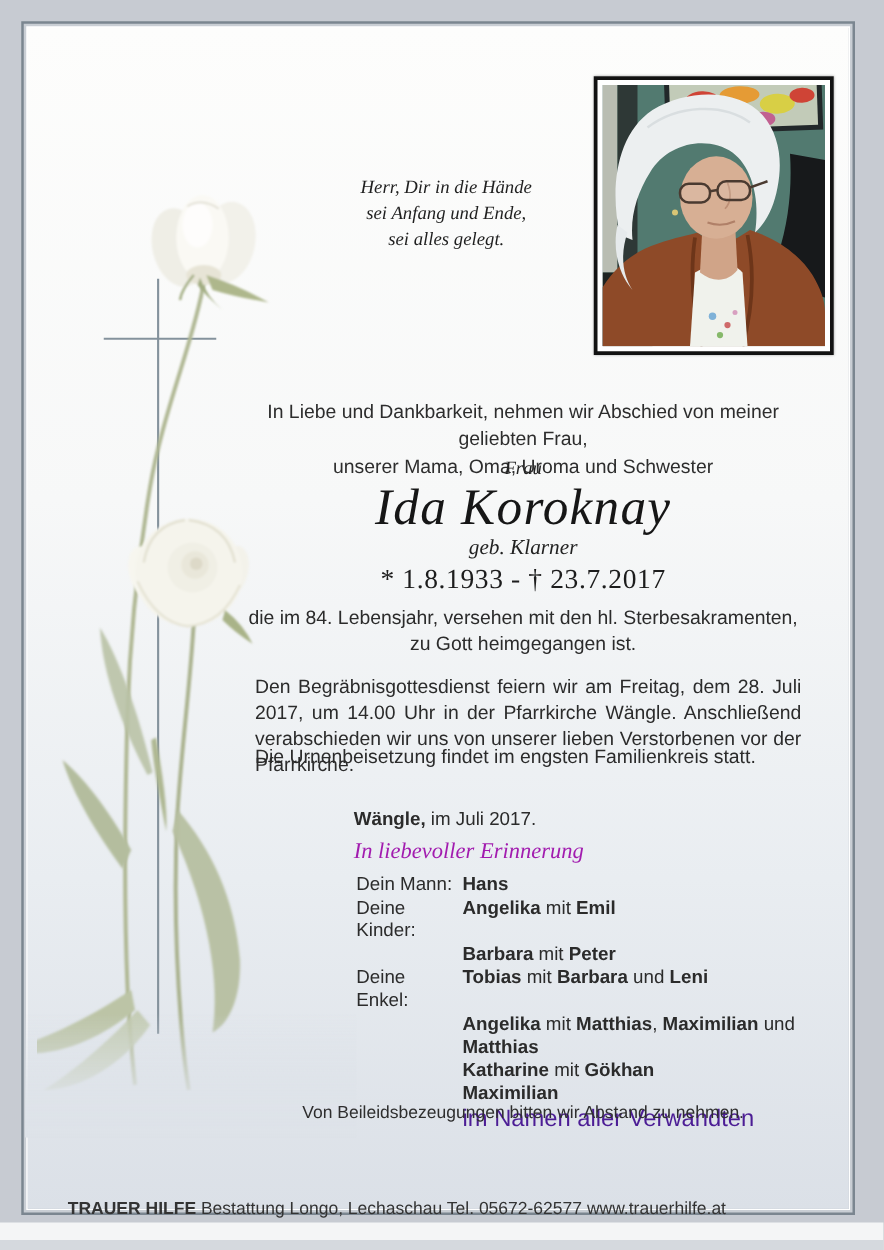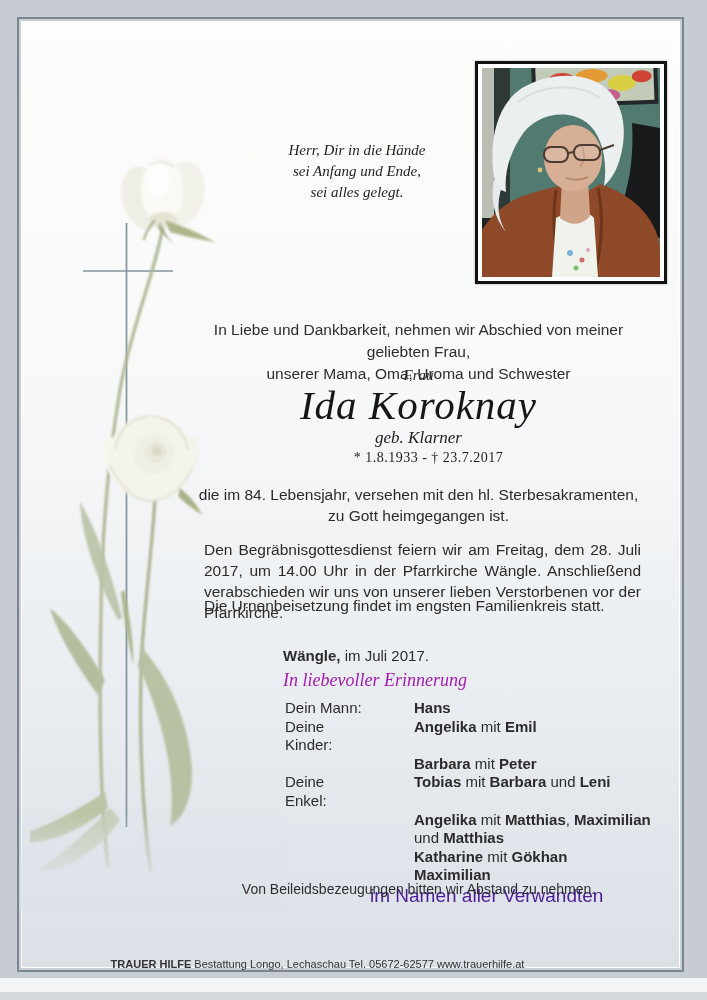--- a/index.html
+++ b/index.html
@@ -27,35 +27,35 @@
   .blk{position:absolute;}
   .center{text-align:center;}
   .serif-i{font-family:"Liberation Serif",serif;font-style:italic;}
   .serif{font-family:"Liberation Serif",serif;}
 
   .verse{left:250px;top:140px;width:214px;font-size:15px;line-height:21px;color:#1f1f1f;}
   .announce{left:195px;top:319px;width:447px;font-size:15.5px;line-height:22px;color:#2d2d2d;}
   .frau{left:195px;top:367px;width:447px;font-size:15px;color:#222;}
   .name{left:195px;top:381px;width:447px;font-size:41px;letter-spacing:1px;color:#161616;}
   .maiden{left:195px;top:428px;width:447px;font-size:17px;color:#222;}
-  .dates{left:205px;top:450px;width:447px;font-size:14px;color:#1d1d1d;letter-spacing:.5px;}
+  .dates{left:195px;top:450px;width:447px;font-size:22px;color:#1d1d1d;letter-spacing:.5px;}
   .passing{left:195px;top:484px;width:447px;font-size:15.5px;line-height:21px;}
   .service{left:204px;top:539px;width:437px;font-size:15.5px;line-height:21px;
            text-align:justify;text-align-last:left;}
   .urnnote{left:204px;top:597px;width:437px;font-size:15.5px;}
   .placedate{left:283px;top:647px;font-size:15px;}
   .placedate b{font-weight:700;}
   .remembrance{left:283px;top:670px;font-size:18px;color:#a21caf;}
   .family{left:285px;top:699px;width:370px;font-size:15px;line-height:18.6px;}
-  .fam-row{display:flex;gap:44px;}
+  .fam-row{display:flex;}
   .fam-label{width:85px;flex:0 0 85px;}
   .fam-value b{font-weight:700;}
   .fam-foot{padding-left:85px;font-size:19px;padding-top:2px;color:#4c1d95;}
   .condolence{left:195px;top:881px;width:447px;font-size:14px;color:#2e2e2e;text-align:center;}
-  .footerline{left:17px;top:958px;width:601px;font-size:11px;color:#333;}
+  .footerline{left:17px;top:958px;width:601px;font-size:14px;color:#333;}
   .footerline b{font-weight:700;}
 </style>
 </head>
 <body>
 
 <div class="page">
 
   <div class="card">
     <div class="card-inner"></div>
   </div>

